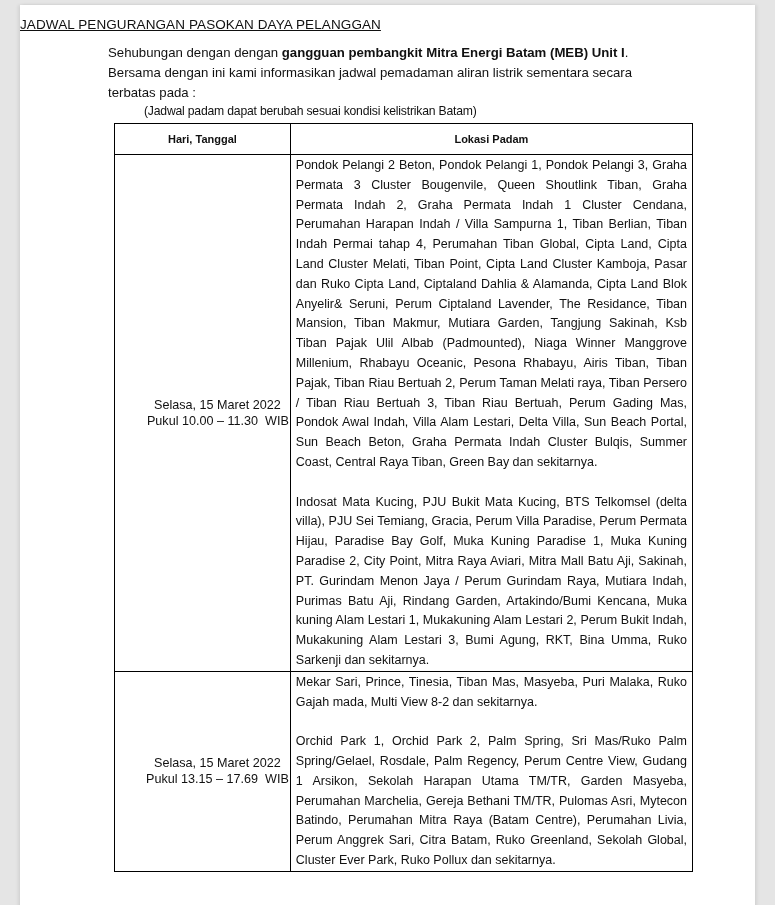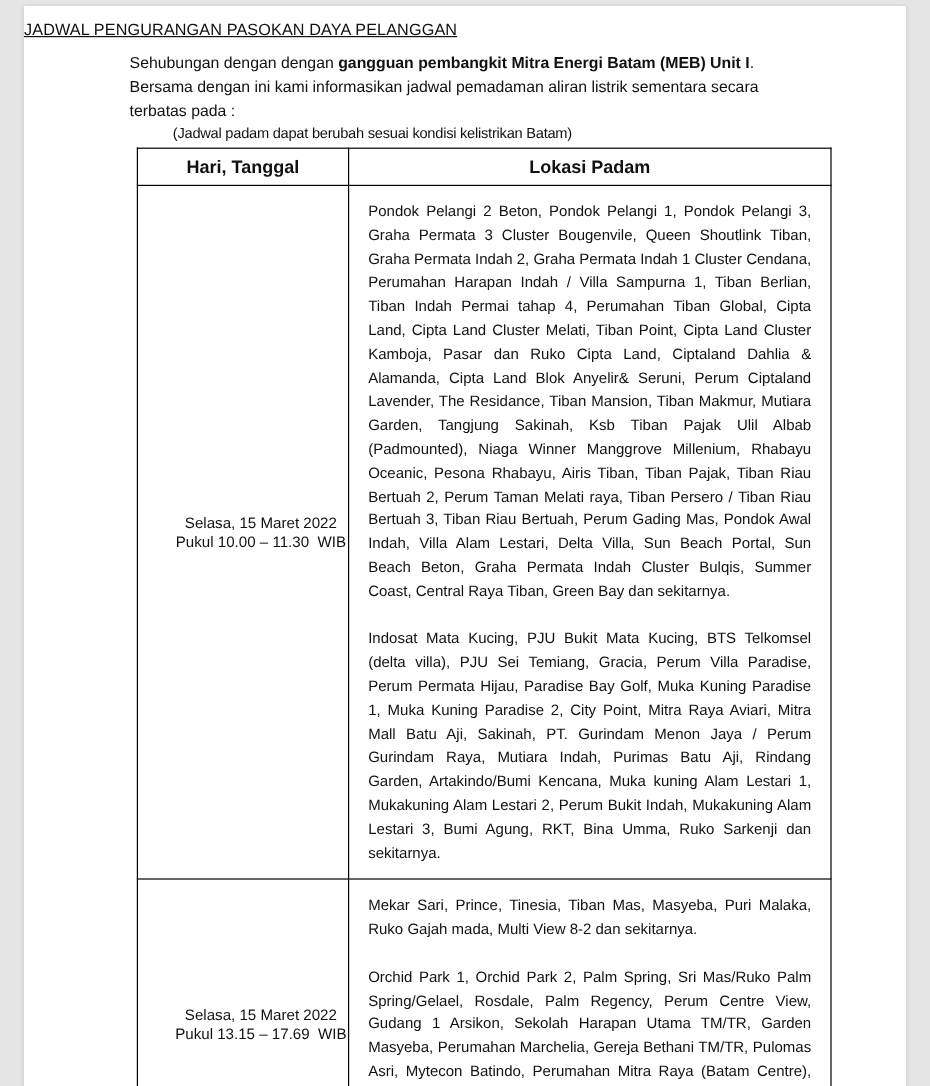--- a/index.html
+++ b/index.html
@@ -30,35 +30,35 @@
   }
   table.sched {
     position:absolute; left:94px; top:118px; width:579px;
     border-collapse:collapse;
     font-size:12.5px;
   }
   table.sched th, table.sched td {
     border:1.5px solid #000;
   }
   table.sched th {
-    height:30px; font-weight:bold; font-size:15px; text-align:center;
+    height:30px; font-weight:bold; font-size:11px; text-align:center;
     padding:0;
   }
   th.col-date { width:165px; }
   td.date {
     text-align:center; vertical-align:middle; line-height:16px;
     font-size:12.6px;
     padding-left:31px;
   }
   td.loc {
     text-align:justify; vertical-align:top;
     padding:1px 5px 0 5px; line-height:19.8px;
     font-size:12.5px;
   }
-  td.loc p { margin:11px; }
+  td.loc p { margin:0; }
   td.loc p + p { margin-top:19.8px; }
 </style>
 </head>
 <body>
 
 <div class="page">
   <div class="title">JADWAL PENGURANGAN PASOKAN DAYA PELANGGAN</div>
 
   <div class="intro">
     <span>Sehubungan dengan dengan </span><b>gangguan pembangkit Mitra Energi Batam (MEB) Unit I</b><span>. Bersama dengan ini kami informasikan jadwal pemadaman aliran listrik sementara secara terbatas pada :</span>
@@ -70,21 +70,21 @@
     <thead>
       <tr>
         <th class="col-date">Hari, Tanggal</th>
         <th>Lokasi Padam</th>
       </tr>
     </thead>
     <tbody>
       <tr>
         <td class="date">
           <div>Selasa, 15 Maret 2022</div>
-          <div style="white-space:pre;">Pukul 10.00 – 11.30  WIB</div>
+          <div style="white-space:pre;text-align:right;">Pukul 10.00 – 11.30  WIB</div>
         </td>
         <td class="loc">
           <p>Pondok Pelangi 2 Beton, Pondok Pelangi 1, Pondok Pelangi 3, Graha Permata 3 Cluster Bougenvile, Queen Shoutlink Tiban, Graha Permata Indah 2, Graha Permata Indah 1 Cluster Cendana, Perumahan Harapan Indah / Villa Sampurna 1, Tiban Berlian, Tiban Indah Permai tahap 4, Perumahan Tiban Global, Cipta Land, Cipta Land Cluster Melati, Tiban Point, Cipta Land Cluster Kamboja, Pasar dan Ruko Cipta Land, Ciptaland Dahlia &amp; Alamanda, Cipta Land Blok Anyelir&amp; Seruni, Perum Ciptaland Lavender, The Residance, Tiban Mansion, Tiban Makmur, Mutiara Garden, Tangjung Sakinah, Ksb Tiban Pajak Ulil Albab (Padmounted), Niaga Winner Manggrove Millenium, Rhabayu Oceanic, Pesona Rhabayu, Airis Tiban, Tiban Pajak, Tiban Riau Bertuah 2, Perum Taman Melati raya, Tiban Persero / Tiban Riau Bertuah 3, Tiban Riau Bertuah, Perum Gading Mas, Pondok Awal Indah, Villa Alam Lestari, Delta Villa, Sun Beach Portal, Sun Beach Beton, Graha Permata Indah Cluster Bulqis, Summer Coast, Central Raya Tiban, Green Bay dan sekitarnya.</p>
           <p>Indosat Mata Kucing, PJU Bukit Mata Kucing, BTS Telkomsel (delta villa), PJU Sei Temiang, Gracia, Perum Villa Paradise, Perum Permata Hijau, Paradise Bay Golf, Muka Kuning Paradise 1, Muka Kuning Paradise 2, City Point, Mitra Raya Aviari, Mitra Mall Batu Aji, Sakinah, PT. Gurindam Menon Jaya / Perum Gurindam Raya, Mutiara Indah, Purimas Batu Aji, Rindang Garden, Artakindo/Bumi Kencana, Muka kuning Alam Lestari 1, Mukakuning Alam Lestari 2, Perum Bukit Indah, Mukakuning Alam Lestari 3, Bumi Agung, RKT, Bina Umma, Ruko Sarkenji dan sekitarnya.</p>
         </td>
       </tr>
       <tr>
         <td class="date">
           <div>Selasa, 15 Maret 2022</div>
           <div style="white-space:pre;">Pukul 13.15 – 17.69  WIB</div>

